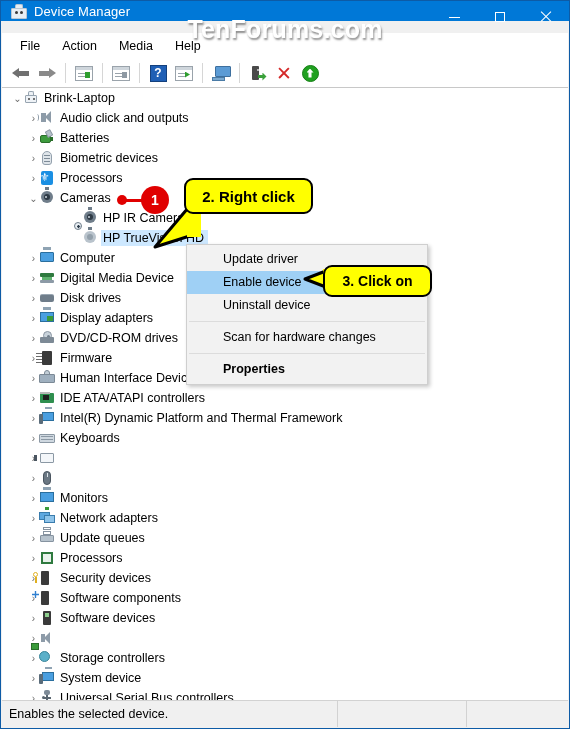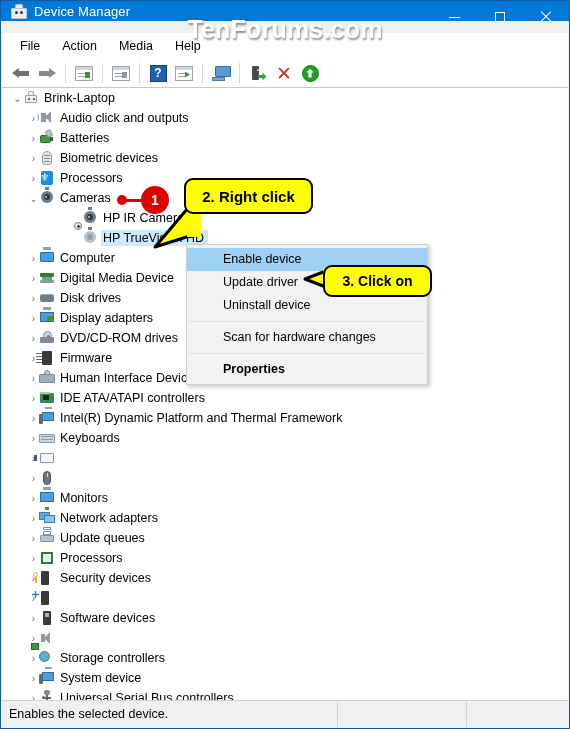--- a/index.html
+++ b/index.html
@@ -608,20 +608,21 @@
 
     <div class="row sp-1">
       <span class="chev">›</span>
       <span class="ico"><span class="i-sec"><span class="b"></span><span class="k"></span><span class="k2"></span></span></span>
       <span class="lbl">Security devices</span>
     </div>
 
     <div class="row sp-1">
       <span class="chev">›</span>
       <span class="ico"><span class="i-swc"><span class="b"></span><span class="p"></span></span></span>
+      <span class="lbl">Software components</span>
     </div>
 
     <div class="row sp-1">
       <span class="chev">›</span>
       <span class="ico"><span class="i-swd"><span class="b"></span><span class="s"></span></span></span>
       <span class="lbl">Software devices</span>
     </div>
 
     <div class="row sp-1">
       <span class="chev">›</span>
@@ -642,22 +643,22 @@
 
     <div class="row sp-1">
       <span class="chev">›</span>
       <span class="ico"><span class="i-usb"><span class="st"></span><span class="h"></span><span class="a"></span><span class="d"></span></span></span>
       <span class="lbl">Universal Serial Bus controllers</span>
     </div>
 
   </div>
 
   <div class="ctxmenu">
+    <div class="ctx-item">Update driver</div>
     <div class="ctx-item highlight">Enable device</div>
-    <div class="ctx-item">Update driver</div>
     <div class="ctx-item">Uninstall device</div>
     <div class="ctx-sep"></div>
     <div class="ctx-item">Scan for hardware changes</div>
     <div class="ctx-sep"></div>
     <div class="ctx-item bold">Properties</div>
   </div>
 
   <div class="badge-dot"></div>
   <div class="badge-line"></div>
   <div class="badge1">1</div>

